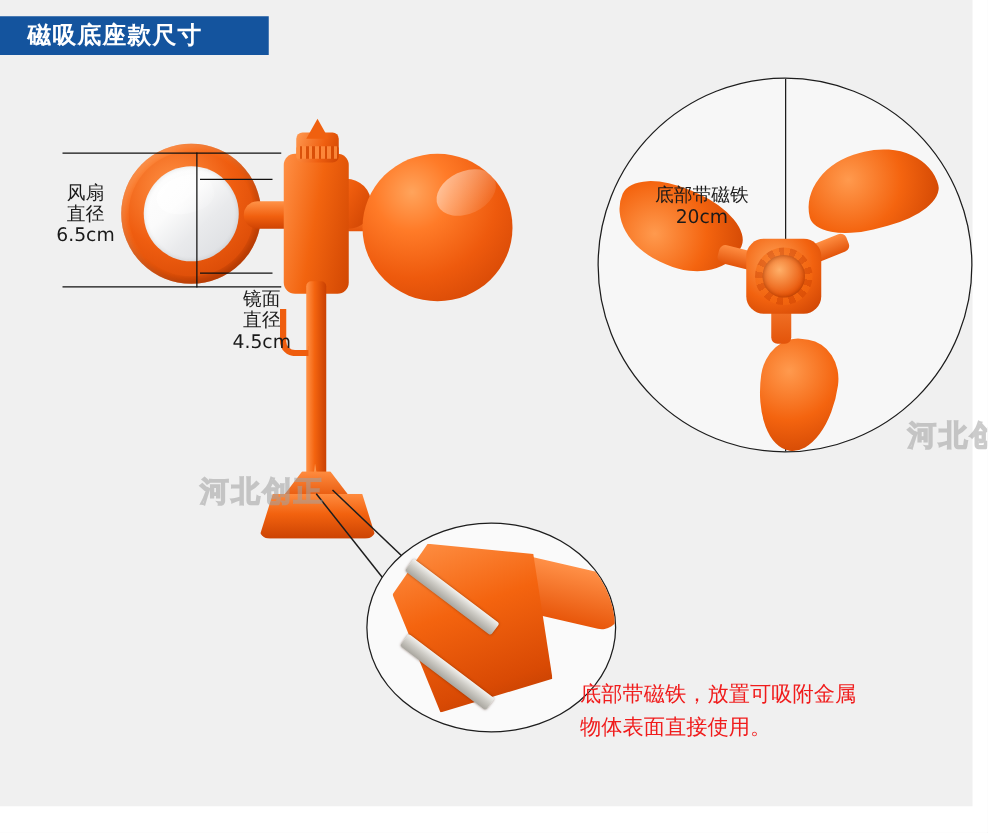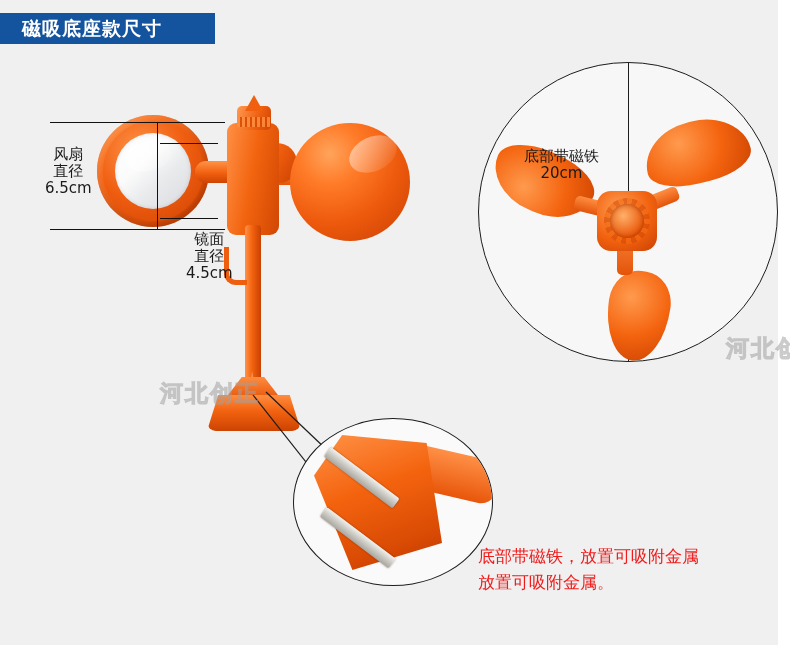--- a/index.html
+++ b/index.html
@@ -396,21 +396,21 @@
   #leader-svg {
     position: absolute;
     left: 0; top: 0;
     width: 790px; height: 666px;
     pointer-events: none;
   }
 
   
   #magnet-caption {
     position: absolute;
-    left: 478px;
+    left: 464px;
     top: 544px;
     width: 290px;
     color: #f01c1c;
     font-size: 17px;
     line-height: 1.5;
     font-family: "DejaVu Sans", "Liberation Sans", sans-serif;
   }
 
   
   .watermark {
@@ -500,19 +500,19 @@
 
   <div id="circle-magnet">
     <div class="mag-arm"></div>
     <div class="mag-base"></div>
     <div class="mag-strip mag-strip-1"></div>
     <div class="mag-strip mag-strip-2"></div>
   </div>
 
   <div id="magnet-caption">
     <div>底部带磁铁，放置可吸附金属</div>
-    <div>放置可吸附金属。</div>
+    <div>物体表面直接使用。</div>
   </div>
 
   <div class="watermark" id="watermark-left">河北创正</div>
   <div class="watermark" id="watermark-right">河北创正</div>
 
 </div>
 
 </body></html>

